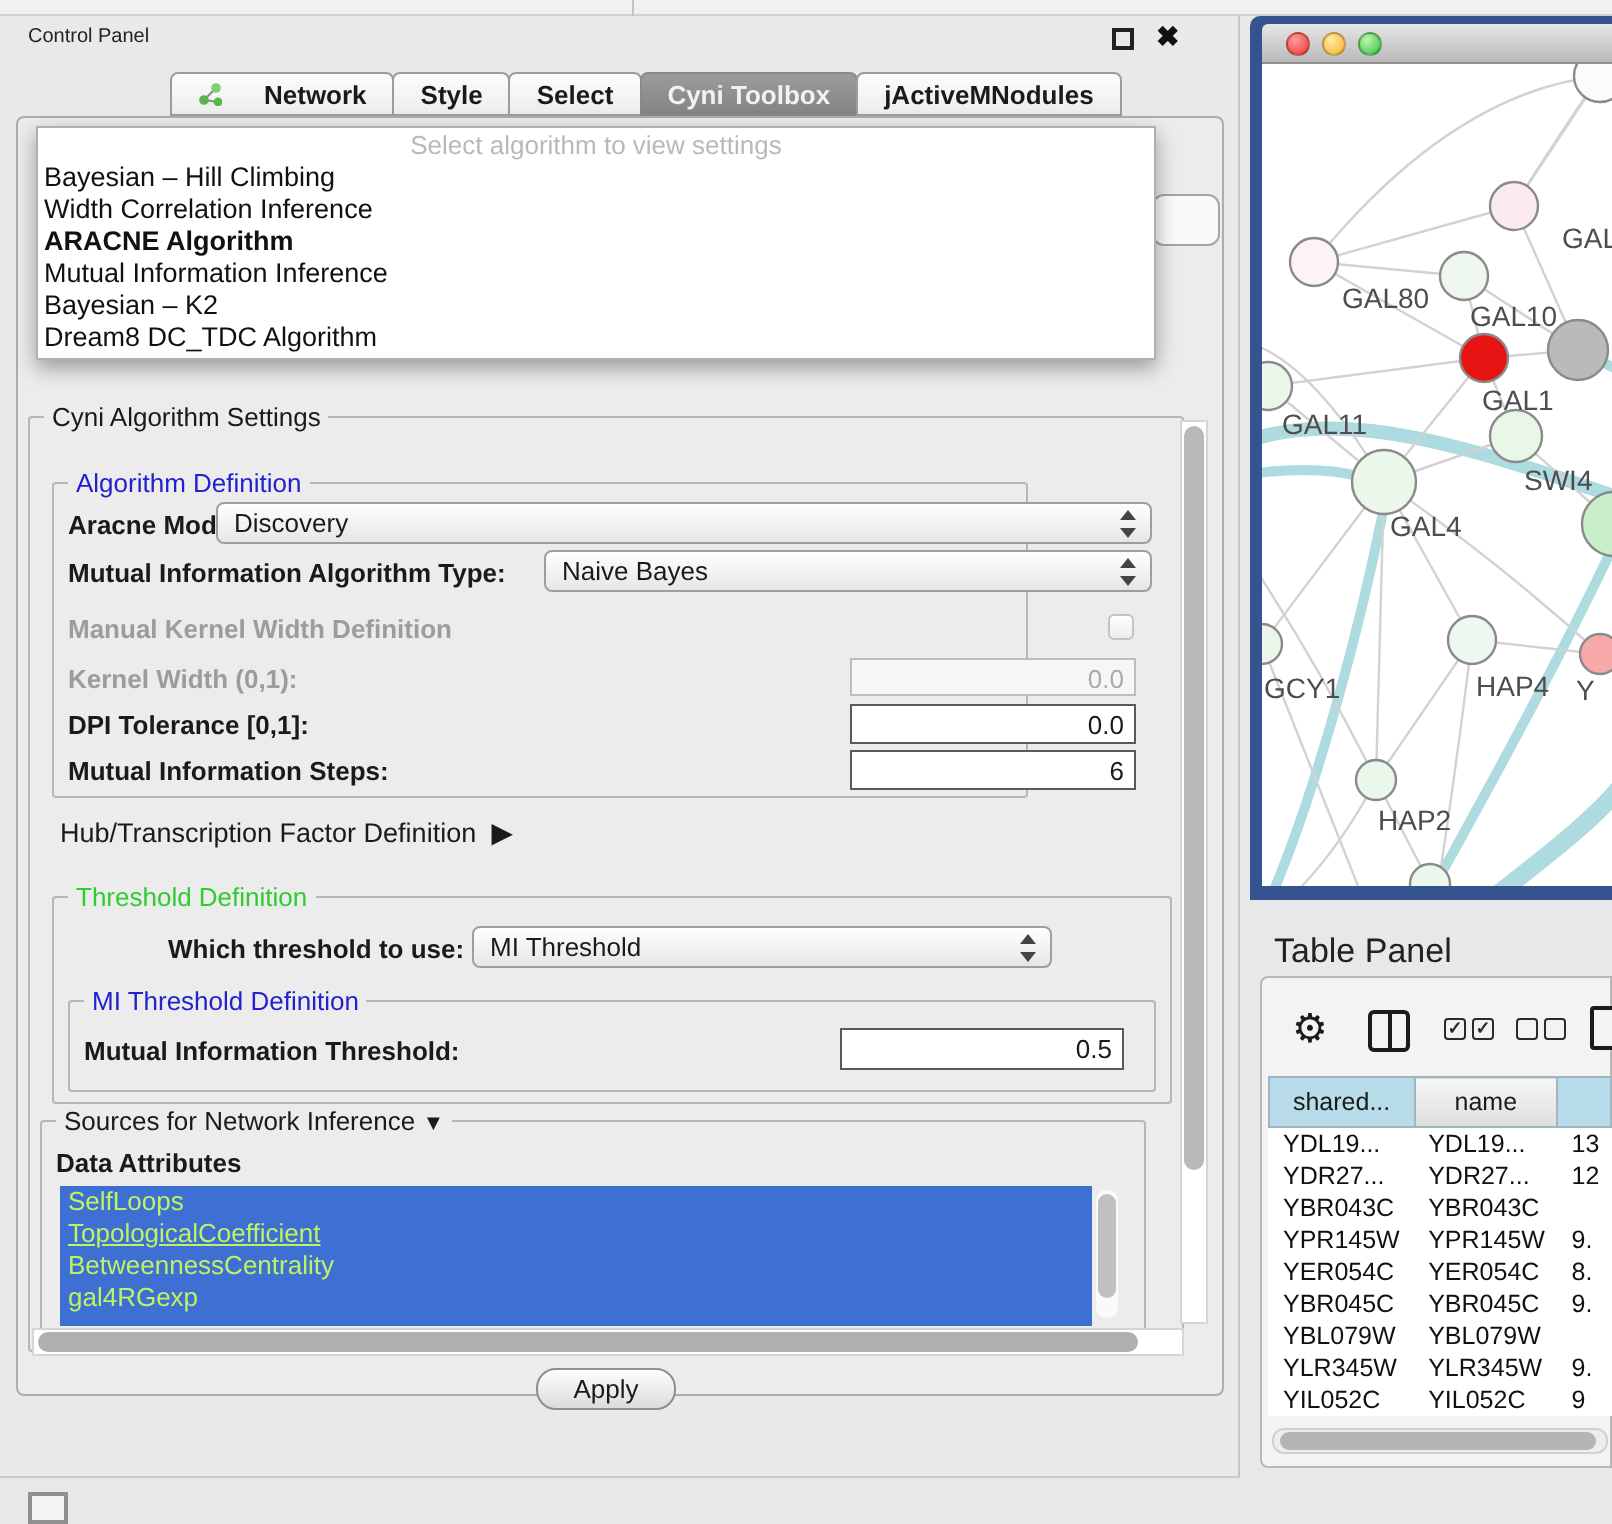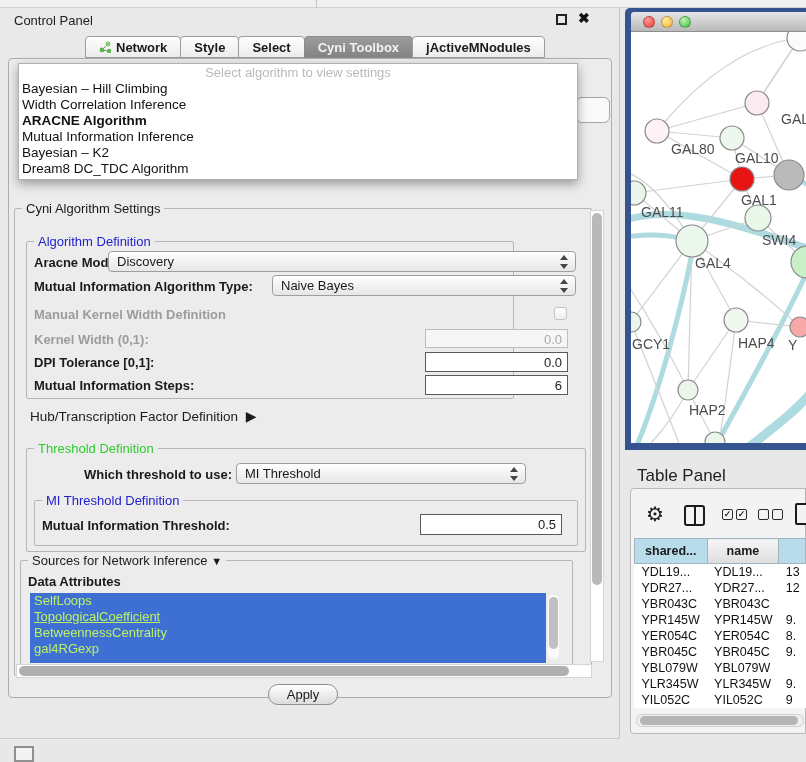--- a/index.html
+++ b/index.html
@@ -8,29 +8,29 @@
        font-family:"Liberation Sans",sans-serif;overflow:hidden;color:#1a1a1a}
   .abs{position:absolute}
 
   
   .top-strip{left:0;top:0;width:806px;height:8px;background:#f1f1f1;border-bottom:1px solid #d2d2d2}
   .top-tick{left:316px;top:0;width:1px;height:8px;background:#c4c4c4}
 
   
   .cp-window{left:0;top:8px;width:620px;height:731px;background:#e9e9e9;
              border-right:1px solid #c6c6c6;border-bottom:1px solid #c9c9c9}
-  .cp-title{left:14px;top:5px;font-size:13px;color:#222}
+  .cp-title{left:14px;top:5px;font-size:10px;color:#222}
   .float-btn{left:556px;top:6px;width:11px;height:11px;border:2px solid #222;background:transparent}
   .close-btn{left:578px;top:2px;font-size:14px;font-weight:bold;color:#111;cursor:default}
 
   
   .tab-bar{left:86px;top:28px;height:22px;display:flex}
   .tab{height:22px;line-height:21px;padding:0 13px;font-size:13px;font-weight:bold;
        background:linear-gradient(#fdfdfd,#ececec);border:1px solid #9c9c9c;margin-left:-1px;
-       border-radius:4px 4px 0 0;display:flex;align-items:center;gap:5px;white-space:nowrap}
+       border-radius:4px 4px 0 0;display:flex;align-items:center;gap:21px;white-space:nowrap}
   .tab.sel{background:linear-gradient(#9c9c9c,#848484);color:#f2f2f2;border-color:#8a8a8a}
   .bottom-tab-bar{left:146px;top:699px;height:22px;display:flex}
   .bottom-tab-bar .tab{border-radius:0}
   .bottom-tab-bar .tab:first-child{border-radius:4px 0 0 4px}
   .bottom-tab-bar .tab:last-child{border-radius:0 4px 4px 0}
 
   
   .inset{left:8px;top:50px;width:604px;height:640px;background:#ececec;
          border:1px solid #adadad;border-radius:4px}
   .combo-fragment{left:576px;top:89px;width:34px;height:26px;background:#fafafa;
@@ -103,21 +103,21 @@
   .gear{position:absolute;left:16px;top:2px;font-size:20px;color:#1b1b1b}
   .split-icon{position:absolute;left:54px;top:5px;width:21px;height:21px;border:2px solid #1b1b1b;border-radius:3px}
   .split-icon:after{content:"";position:absolute;left:7.5px;top:0;width:2px;height:17px;background:#1b1b1b}
   .cb-pair{position:absolute;top:9px;display:flex;gap:3px}
   .cb{width:11px;height:11px;border:1.5px solid #2b2b2b;border-radius:2px;font-size:9px;line-height:9px;
       text-align:center;color:#2b2b2b;font-weight:bold}
   .doc-icon{position:absolute;left:165px;top:3px;width:16px;height:22px;border:2px solid #1b1b1b;border-radius:2px;background:#f3f3f3}
 
   table.ptable{position:absolute;left:634px;top:538px;border-collapse:collapse;table-layout:fixed;
                font-size:12.5px;background:#fff}
-  table.ptable th{height:25px;font-weight:bold;border:1px solid #9fb6c0;
+  table.ptable th{height:25px;font-weight:normal;border:1px solid #9fb6c0;
                   background:linear-gradient(#f6f6f6,#dedede);overflow:hidden;white-space:nowrap}
   table.ptable th.selcol{background:#b9dcea}
   table.ptable td{height:16px;padding:0 2px 0 7px;white-space:nowrap;overflow:hidden;color:#111}
   .tp-hscroll{left:636px;top:714px;width:168px;height:13px;background:#eee;border:1px solid #d0d0d0;border-radius:6px}
   .tp-hthumb{position:absolute;left:3px;top:1px;width:158px;height:9px;background:#b5b5b5;border-radius:5px}
 
   svg text{font-family:"Liberation Sans",sans-serif}
 </style>
 </head>
 <body>

